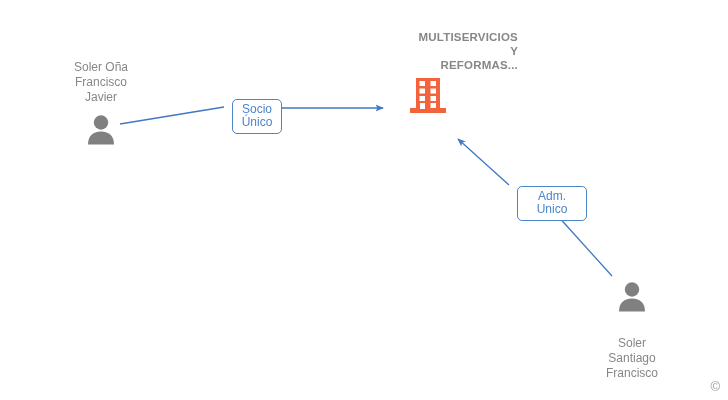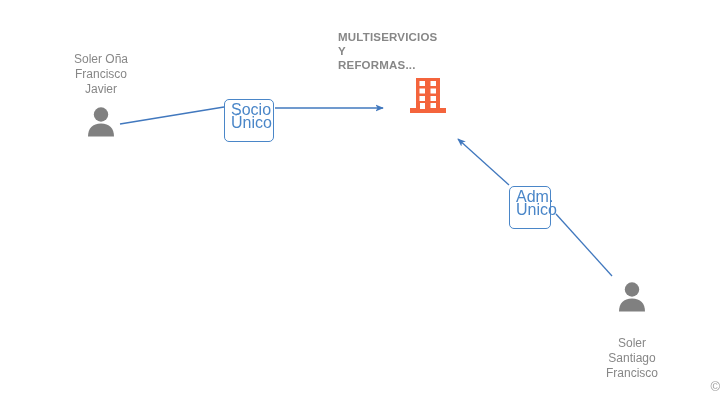--- a/index.html
+++ b/index.html
@@ -29,21 +29,21 @@
     height: 400px;
     pointer-events: none;
   }
 
   
   .company-node {
     position: absolute;
     left: 338px;
     top: 30px;
     width: 180px;
-    text-align: left;
+    text-align: right;
   }
   .company-title {
     font-size: 11.5px;
     font-weight: bold;
     color: #878787;
     line-height: 14px;
     letter-spacing: 0.2px;
     white-space: pre-line;
   }
   .building-icon {
@@ -52,21 +52,21 @@
     height: 38px;
     display: block;
   }
 
   
   .person-node {
     position: absolute;
     width: 120px;
     text-align: center;
   }
-  .person-node.left  { left: 41px;  top: 52px; }
+  .person-node.left  { left: 41px;  top: 60px; }
   .person-node.right { left: 572px; top: 280px; }
 
   .person-name {
     font-size: 12px;
     color: #878787;
     line-height: 15px;
     white-space: pre-line;
   }
   .person-icon {
     width: 34px;
@@ -77,29 +77,30 @@
   .person-node.left  .person-icon { margin-top: 8px; }
   .person-node.right .person-name { margin-top: 22px; }
 
   
   .relation-label {
     position: absolute;
     border: 1px solid #4a86c8;
     border-radius: 5px;
     background: #ffffff;
     color: #4a86c8;
-    font-size: 16px;
+    font-size: 12px;
     line-height: 13px;
     text-align: center;
-    padding: 3px 6px 12px;
+    padding: 3px 6px 4px;
     white-space: pre-line;
     box-sizing: border-box;
+    margin-left: 8px;
   }
   .relation-label.socio { left: 224px; top: 99px; width: 50px; }
-  .relation-label.adm   { left: 509px; top: 186px; width: 42px; }
+  .relation-label.adm   { left: 509px; top: 186px; width: 70px; }
 
   
   .watermark {
     position: absolute;
     right: 8px;
     bottom: 6px;
     display: flex;
     align-items: baseline;
     gap: 4px;
   }

